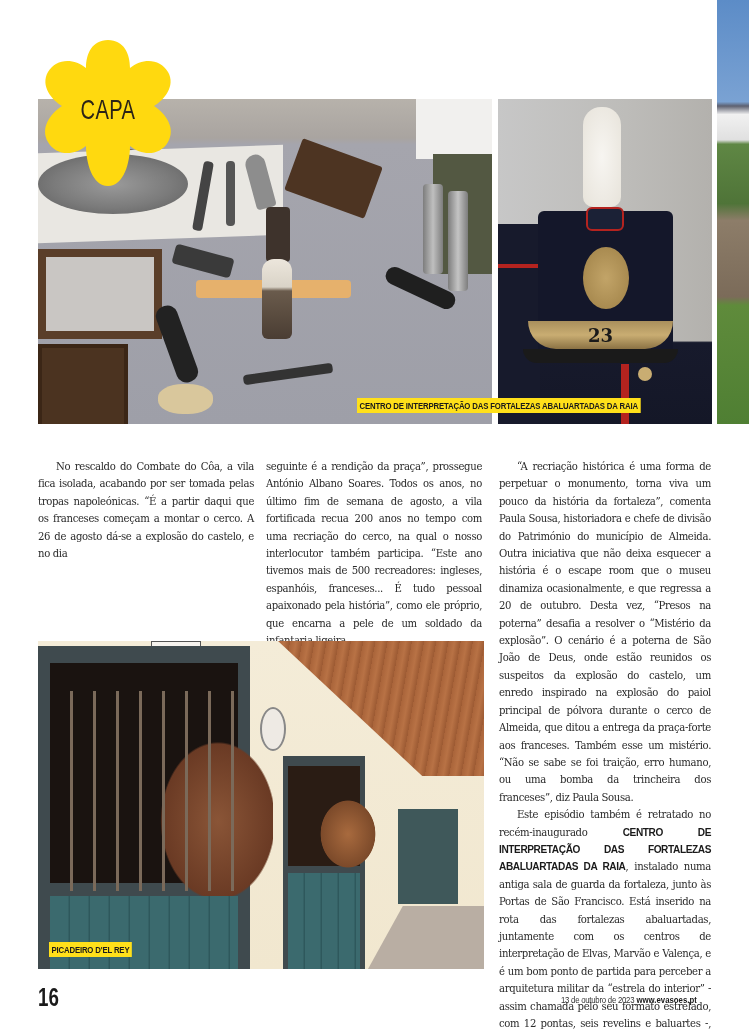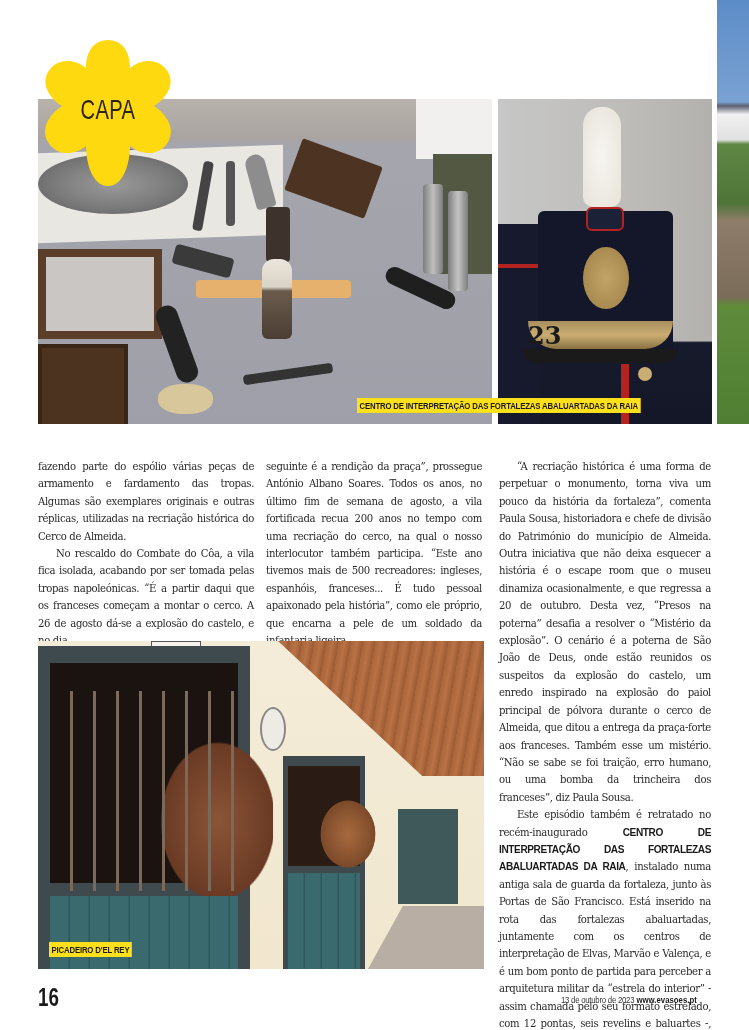--- a/index.html
+++ b/index.html
@@ -33,21 +33,21 @@
   #photo-artifacts .handle { left: 345px; top: 180px; width: 75px; height: 18px; background: #1f1f1f; border-radius: 9px; transform: rotate(25deg); }
   #photo-artifacts .cloth2 { left: 378px; top: 0; width: 76px; height: 60px; background: #f1f0ee; }
   #photo-artifacts .cloth3 { left: 395px; top: 55px; width: 60px; height: 120px; background: #535842; }
 
   #photo-shako { left: 498px; top: 99px; width: 214px; height: 325px;
     background: linear-gradient(90deg, #c7c7c7 0%, #bdbcb9 60%, #b3b1ad 100%); }
   #photo-shako .plume { left: 85px; top: 8px; width: 38px; height: 100px; background: radial-gradient(ellipse at center, #f7f5f1 0%, #e7e3da 100%); border-radius: 18px 18px 10px 10px; }
   #photo-shako .hat { left: 40px; top: 112px; width: 135px; height: 140px; background: #14172a; border-radius: 6px 6px 0 0; }
   #photo-shako .bow { left: 88px; top: 108px; width: 34px; height: 20px; background: #1b2136; border: 2px solid #b4231f; border-radius: 6px; }
   #photo-shako .badge { left: 85px; top: 148px; width: 46px; height: 62px; background: radial-gradient(ellipse at center, #c2a468 0%, #9e8046 100%); border-radius: 50%; }
-  #photo-shako .band { left: 30px; top: 222px; width: 145px; height: 28px; background: linear-gradient(180deg, #a98f5c 0%, #c9ad72 50%, #8b7244 100%); border-radius: 0 0 40px 40px; display: flex; align-items: center; justify-content: flex-start; font-family: "DejaVu Serif", serif; font-weight: bold; font-size: 24px; color: #1a1a1a; }
+  #photo-shako .band { left: 30px; top: 222px; width: 145px; height: 28px; background: linear-gradient(180deg, #a98f5c 0%, #c9ad72 50%, #8b7244 100%); border-radius: 0 0 40px 40px; display: flex; align-items: center; justify-content: center; font-family: "DejaVu Serif", serif; font-weight: bold; font-size: 18px; color: #1a1a1a; }
   #photo-shako .brim { left: 25px; top: 250px; width: 155px; height: 14px; background: #1a1a1a; border-radius: 0 0 30px 30px; }
   #photo-shako .coat { left: 0; top: 140px; width: 214px; height: 185px; background: linear-gradient(180deg, transparent 0%, transparent 55%, #171a2c 56%, #141727 100%); }
   #photo-shako .coat-left { left: 0; top: 125px; width: 42px; height: 200px; background: #171a2c; }
   #photo-shako .red-piping { left: 0; top: 165px; width: 40px; height: 4px; background: #b4231f; }
   #photo-shako .red-piping2 { left: 123px; top: 265px; width: 8px; height: 60px; background: #b4231f; }
   #photo-shako .button { left: 140px; top: 268px; width: 14px; height: 14px; background: #c9ad72; border-radius: 50%; }
 
   #photo-fort { left: 717px; top: 0; width: 32px; height: 424px;
     background: linear-gradient(180deg, #5c8cc7 0%, #7aa2d3 24%, #5d6070 25%, #f1f1f1 27%, #e0e0e0 33%, #5f8744 34%, #4f7438 48%, #8d7d69 52%, #7b6b59 70%, #5f8b3b 72%, #4f7f33 100%); }
 
@@ -152,21 +152,20 @@
       C36 120 18 120 10 106
       C2 92 12 78 24 70
       C14 64 2 50 10 36
       C18 22 36 22 48 32
       C48 18 54 4 70 4 Z"></path>
   </svg>
   <div id="capa-label">CAPA</div>
 </div>
 
 <div class="col" id="col-1">
-  <p>fazendo parte do espólio várias peças de armamento e fardamento das tropas. Algumas são exemplares originais e outras réplicas, utilizadas na recriação histórica do Cerco de Almeida.</p>
   <p class="indent">No rescaldo do Combate do Côa, a vila fica isolada, acabando por ser tomada pelas tropas napoleónicas. “É a partir daqui que os franceses começam a montar o cerco. A 26 de agosto dá-se a explosão do castelo, e no dia</p>
 </div>
 
 <div class="col" id="col-2">
   <p>seguinte é a rendição da praça”, prossegue António Albano Soares. Todos os anos, no último fim de semana de agosto, a vila fortificada recua 200 anos no tempo com uma recriação do cerco, na qual o nosso interlocutor também participa. “Este ano tivemos mais de 500 recreadores: ingleses, espanhóis, franceses... É tudo pessoal apaixonado pela história”, como ele próprio, que encarna a pele de um soldado da infantaria ligeira.</p>
 </div>
 
 <div class="col" id="col-3">
   <p class="indent">“A recriação histórica é uma forma de perpetuar o monumento, torna viva um pouco da história da fortaleza”, comenta Paula Sousa, historiadora e chefe de divisão do Património do município de Almeida. Outra iniciativa que não deixa esquecer a história é o escape room que o museu dinamiza ocasionalmente, e que regressa a 20 de outubro. Desta vez, “Presos na poterna” desafia a resolver o “Mistério da explosão”. O cenário é a poterna de São João de Deus, onde estão reunidos os suspeitos da explosão do castelo, um enredo inspirado na explosão do paiol principal de pólvora durante o cerco de Almeida, que ditou a entrega da praça-forte aos franceses. Também esse um mistério. “Não se sabe se foi traição, erro humano, ou uma bomba da trincheira dos franceses”, diz Paula Sousa.</p>
   <p class="indent"><span>Este episódio também é retratado no recém-inaugurado </span><span class="highlight">CENTRO DE INTERPRETAÇÃO DAS FORTALEZAS ABALUARTADAS DA RAIA</span><span>, instalado numa antiga sala de guarda da fortaleza, junto às Portas de São Francisco. Está inserido na rota das fortalezas abaluartadas, juntamente com os centros de interpretação de Elvas, Marvão e Valença, e é um bom ponto de partida para perceber a arquitetura militar da “estrela do interior” - assim chamada pelo seu formato estrelado, com 12 pontas, seis revelins e baluartes -, construída entre os séculos XVI e XVII. Ali, privilegia-se a interatividade: há materiais didáticos que exploram a história da vila e a evolução da fortale-</span></p>

